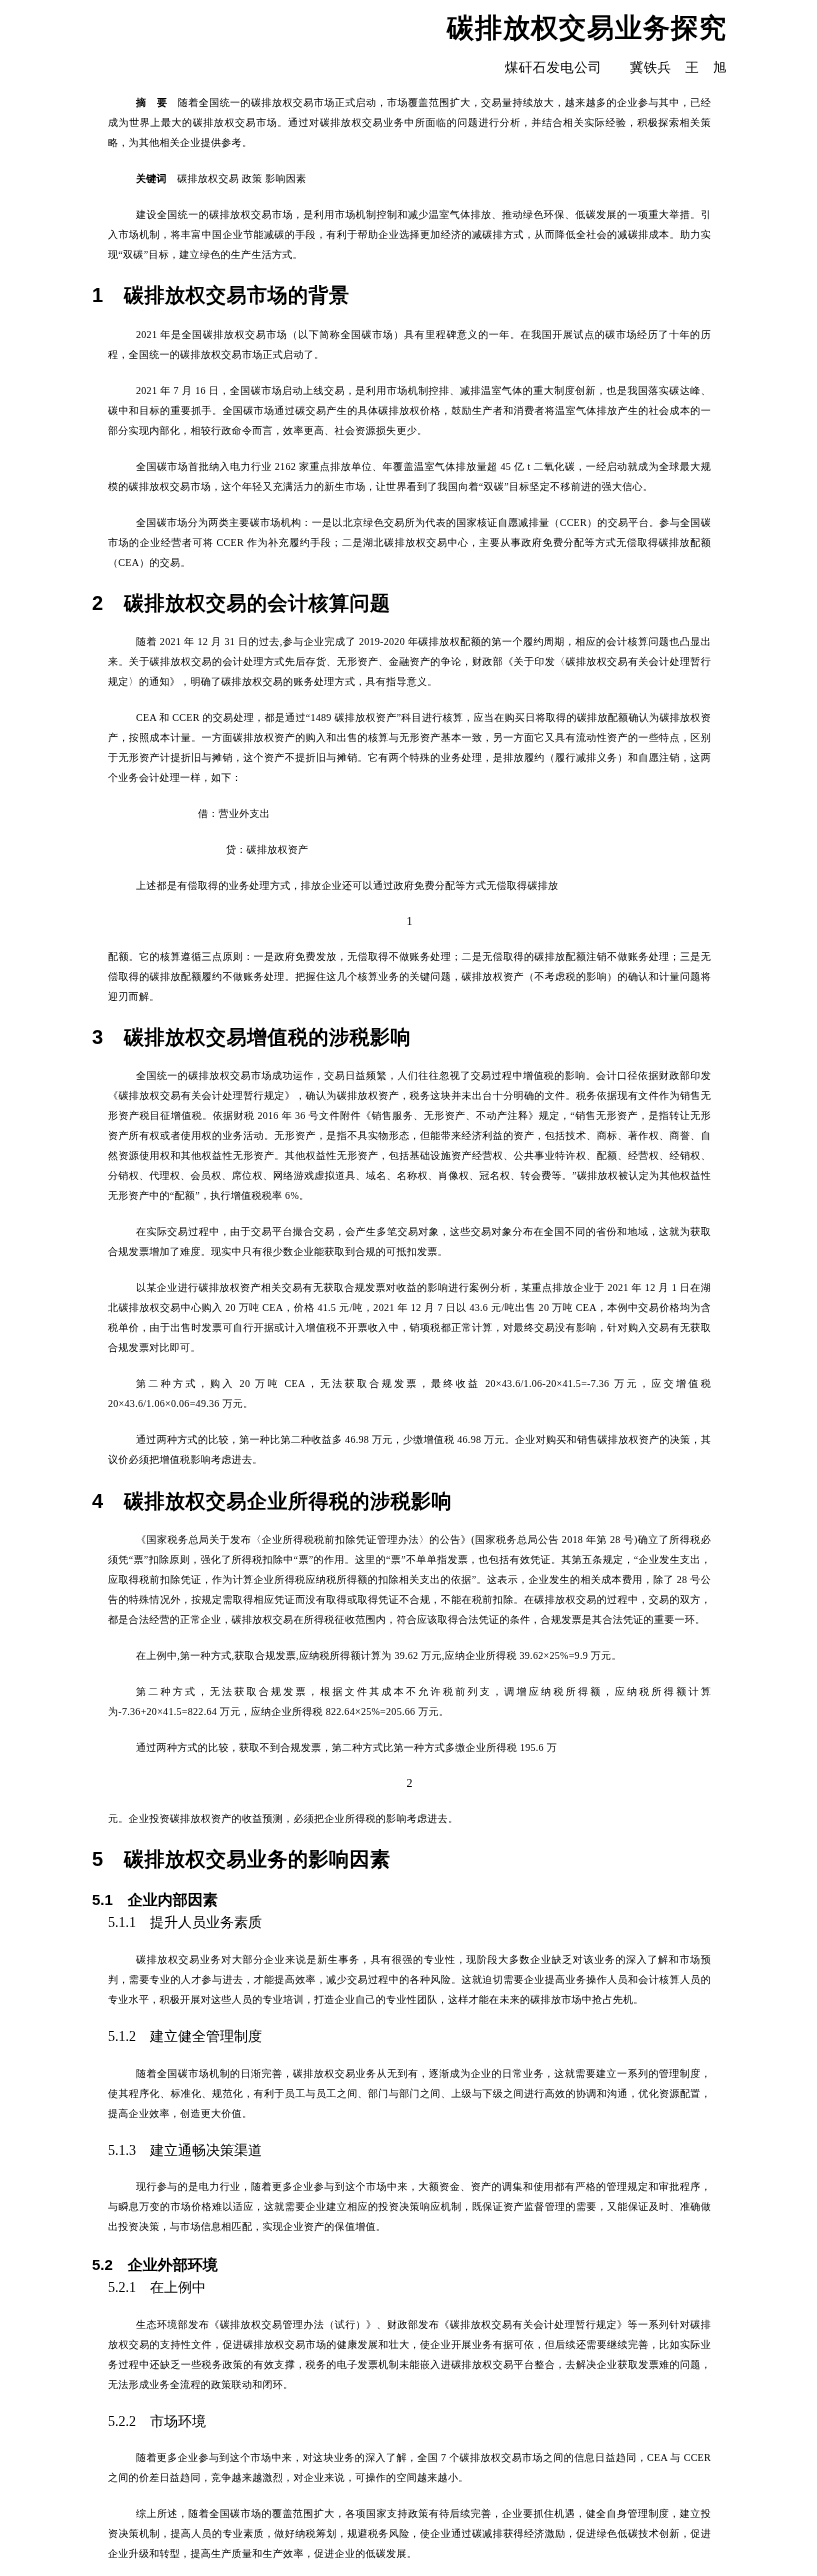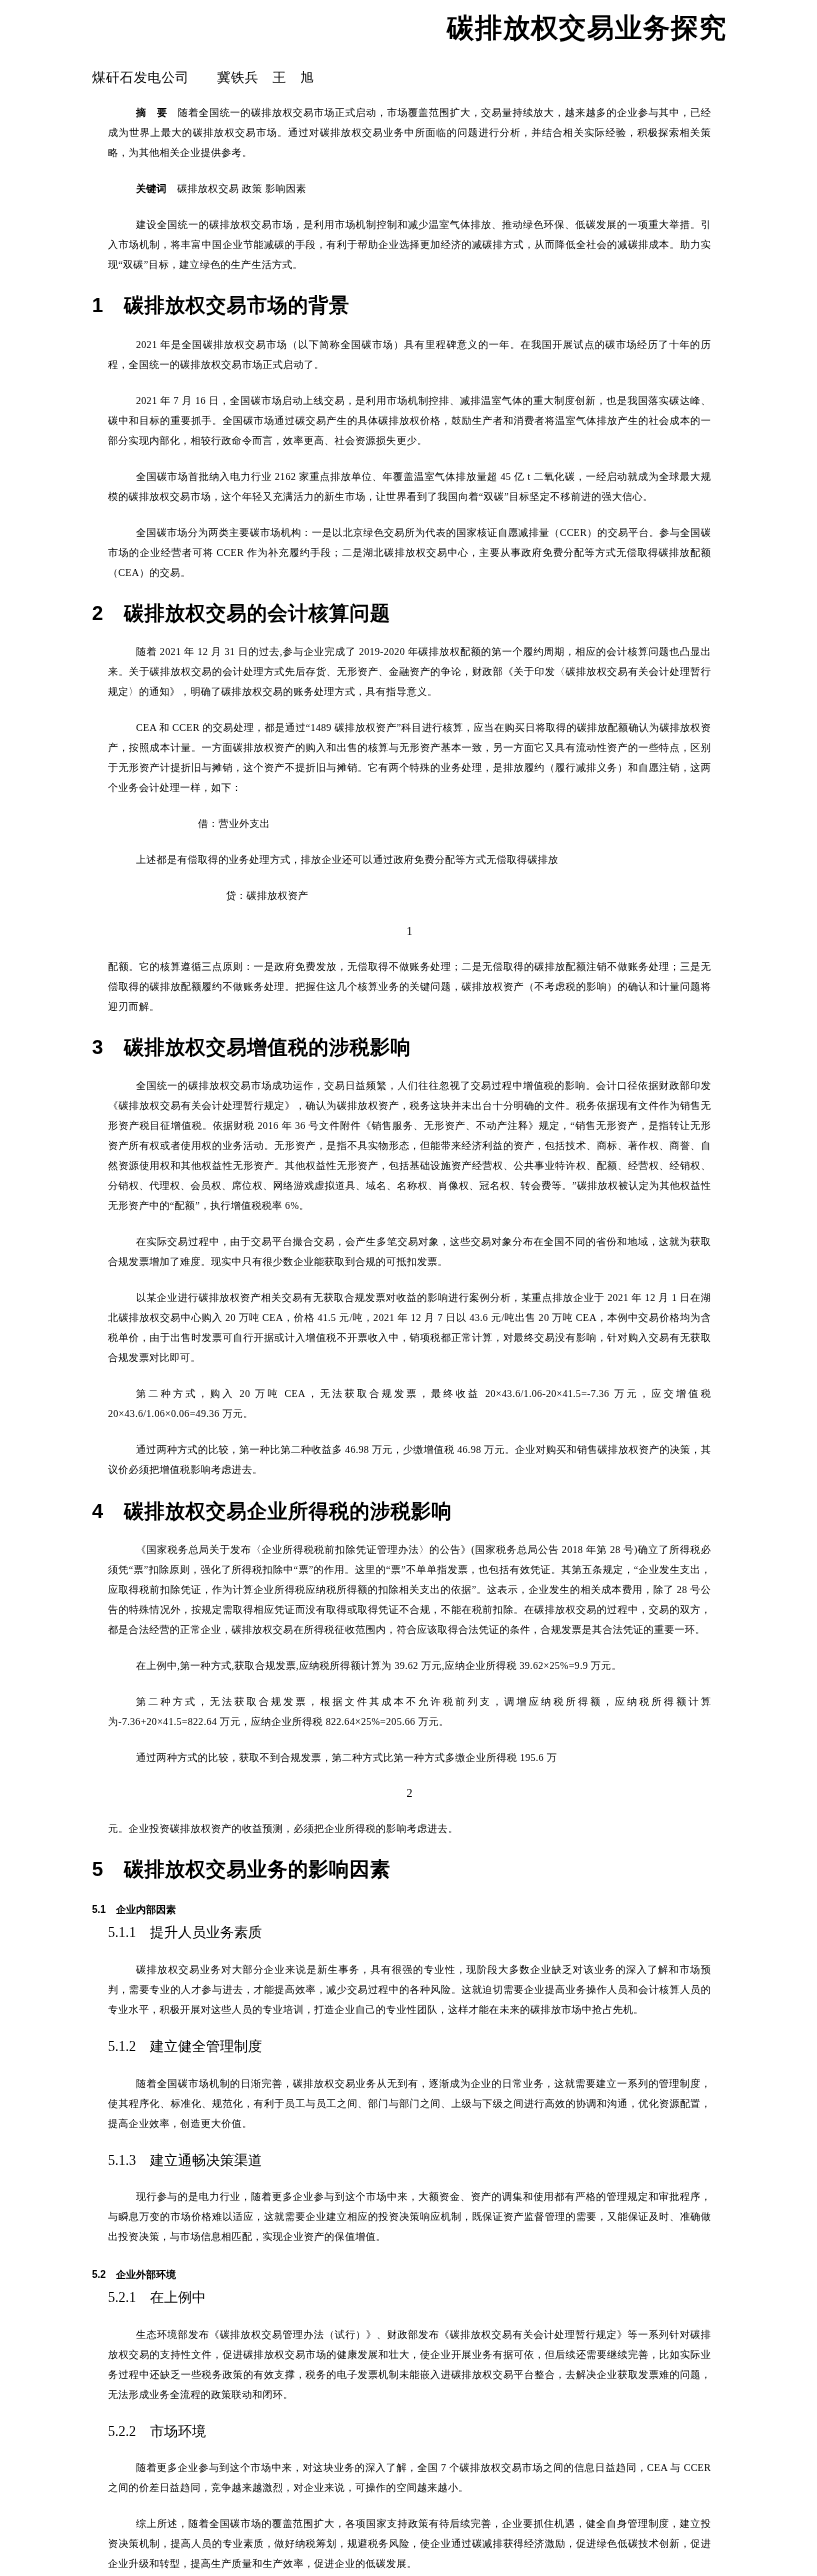--- a/index.html
+++ b/index.html
@@ -19,24 +19,24 @@
   .title {
     margin: 12.4px 0 0 0;
     font-family: "Liberation Sans", "DejaVu Sans", sans-serif;
     font-weight: bold;
     font-size: 27px;
     line-height: 32px;
     text-align: right;
     letter-spacing: 1px;
   }
   .authors {
-    margin-top: 26px;
+    margin-top: 16px;
     font-size: 13.4px;
     line-height: 16.5px;
-    text-align: left;
+    text-align: right;
     letter-spacing: 0.5px;
   }
   p.body {
     margin: 16px;
     font-size: 10px;
     line-height: 20px;
     text-align: justify;
     text-indent: 28px;
     letter-spacing: 0.3px;
   }
@@ -53,21 +53,21 @@
     font-family: "Liberation Sans", "DejaVu Sans", sans-serif;
     font-weight: bold;
     font-size: 20px;
     line-height: 21.6px;
     letter-spacing: 0.5px;
   }
   .h-sub1 {
     margin: 3.1px 0 1px 0;
     font-family: "Liberation Sans", "DejaVu Sans", sans-serif;
     font-weight: bold;
-    font-size: 10px;
+    font-size: 15px;
     line-height: 23px;
   }
   .h-sub2 {
     margin: 1px 16px;
     font-family: "Liberation Serif", "DejaVu Serif", serif;
     font-weight: normal;
     font-size: 14px;
     line-height: 21.6px;
   }
   .ledger { text-indent: 0; }
@@ -100,22 +100,22 @@
     <h2 class="h-major">1　碳排放权交易市场的背景</h2>
     <p class="body">2021 年是全国碳排放权交易市场（以下简称全国碳市场）具有里程碑意义的一年。在我国开展试点的碳市场经历了十年的历程，全国统一的碳排放权交易市场正式启动了。</p>
     <p class="body">2021 年 7 月 16 日，全国碳市场启动上线交易，是利用市场机制控排、减排温室气体的重大制度创新，也是我国落实碳达峰、碳中和目标的重要抓手。全国碳市场通过碳交易产生的具体碳排放权价格，鼓励生产者和消费者将温室气体排放产生的社会成本的一部分实现内部化，相较行政命令而言，效率更高、社会资源损失更少。</p>
     <p class="body">全国碳市场首批纳入电力行业 2162 家重点排放单位、年覆盖温室气体排放量超 45 亿 t 二氧化碳，一经启动就成为全球最大规模的碳排放权交易市场，这个年轻又充满活力的新生市场，让世界看到了我国向着“双碳”目标坚定不移前进的强大信心。</p>
     <p class="body">全国碳市场分为两类主要碳市场机构：一是以北京绿色交易所为代表的国家核证自愿减排量（CCER）的交易平台。参与全国碳市场的企业经营者可将 CCER 作为补充履约手段；二是湖北碳排放权交易中心，主要从事政府免费分配等方式无偿取得碳排放配额（CEA）的交易。</p>
 
     <h2 class="h-major">2　碳排放权交易的会计核算问题</h2>
     <p class="body">随着 2021 年 12 月 31 日的过去,参与企业完成了 2019-2020 年碳排放权配额的第一个履约周期，相应的会计核算问题也凸显出来。关于碳排放权交易的会计处理方式先后存货、无形资产、金融资产的争论，财政部《关于印发〈碳排放权交易有关会计处理暂行规定〉的通知》，明确了碳排放权交易的账务处理方式，具有指导意义。</p>
     <p class="body">CEA 和 CCER 的交易处理，都是通过“1489 碳排放权资产”科目进行核算，应当在购买日将取得的碳排放配额确认为碳排放权资产，按照成本计量。一方面碳排放权资产的购入和出售的核算与无形资产基本一致，另一方面它又具有流动性资产的一些特点，区别于无形资产计提折旧与摊销，这个资产不提折旧与摊销。它有两个特殊的业务处理，是排放履约（履行减排义务）和自愿注销，这两个业务会计处理一样，如下：</p>
     <p class="body ledger jie">借：营业外支出</p>
+    <p class="body ledger dai">贷：碳排放权资产</p>
     <p class="body">上述都是有偿取得的业务处理方式，排放企业还可以通过政府免费分配等方式无偿取得碳排放</p>
-    <p class="body ledger dai">贷：碳排放权资产</p>
 
     <div class="pagenum">1</div>
 
     <p class="body nofirst">配额。它的核算遵循三点原则：一是政府免费发放，无偿取得不做账务处理；二是无偿取得的碳排放配额注销不做账务处理；三是无偿取得的碳排放配额履约不做账务处理。把握住这几个核算业务的关键问题，碳排放权资产（不考虑税的影响）的确认和计量问题将迎刃而解。</p>
 
     <h2 class="h-major">3　碳排放权交易增值税的涉税影响</h2>
     <p class="body">全国统一的碳排放权交易市场成功运作，交易日益频繁，人们往往忽视了交易过程中增值税的影响。会计口径依据财政部印发《碳排放权交易有关会计处理暂行规定》，确认为碳排放权资产，税务这块并未出台十分明确的文件。税务依据现有文件作为销售无形资产税目征增值税。依据财税 2016 年 36 号文件附件《销售服务、无形资产、不动产注释》规定，“销售无形资产，是指转让无形资产所有权或者使用权的业务活动。无形资产，是指不具实物形态，但能带来经济利益的资产，包括技术、商标、著作权、商誉、自然资源使用权和其他权益性无形资产。其他权益性无形资产，包括基础设施资产经营权、公共事业特许权、配额、经营权、经销权、分销权、代理权、会员权、席位权、网络游戏虚拟道具、域名、名称权、肖像权、冠名权、转会费等。”碳排放权被认定为其他权益性无形资产中的“配额”，执行增值税税率 6%。</p>
     <p class="body">在实际交易过程中，由于交易平台撮合交易，会产生多笔交易对象，这些交易对象分布在全国不同的省份和地域，这就为获取合规发票增加了难度。现实中只有很少数企业能获取到合规的可抵扣发票。</p>
     <p class="body">以某企业进行碳排放权资产相关交易有无获取合规发票对收益的影响进行案例分析，某重点排放企业于 2021 年 12 月 1 日在湖北碳排放权交易中心购入 20 万吨 CEA，价格 41.5 元/吨，2021 年 12 月 7 日以 43.6 元/吨出售 20 万吨 CEA，本例中交易价格均为含税单价，由于出售时发票可自行开据或计入增值税不开票收入中，销项税都正常计算，对最终交易没有影响，针对购入交易有无获取合规发票对比即可。</p>
     <p class="body">第二种方式，购入 20 万吨 CEA，无法获取合规发票，最终收益 20×43.6/1.06-20×41.5=-7.36 万元，应交增值税 20×43.6/1.06×0.06=49.36 万元。</p>

